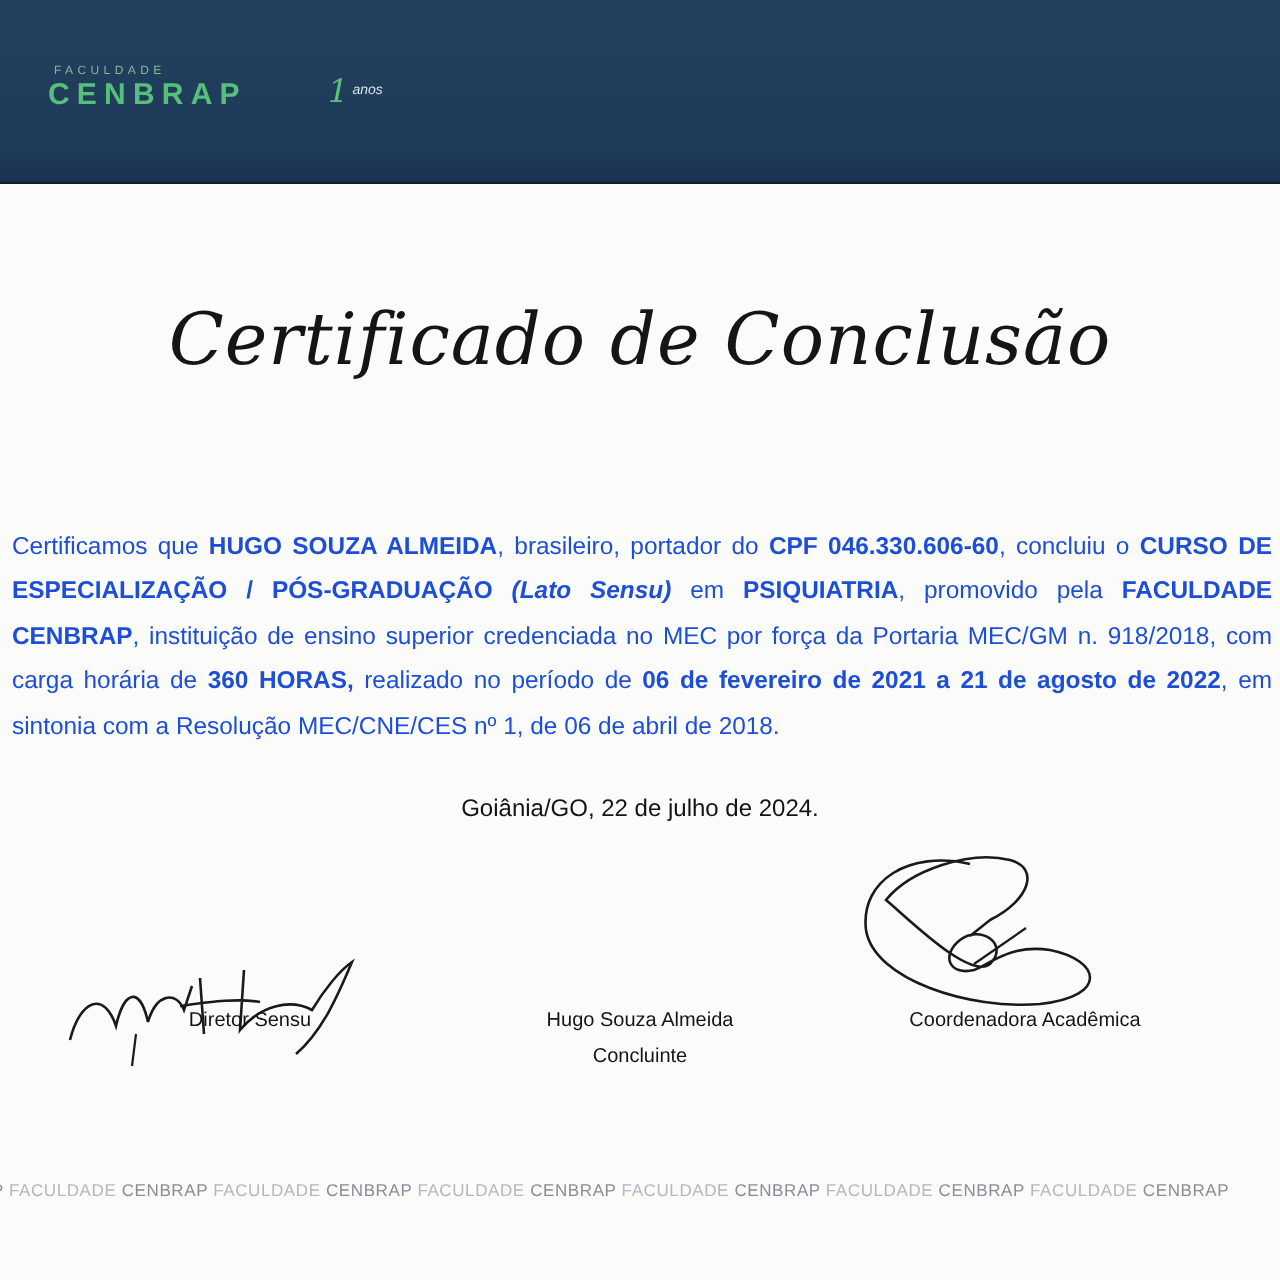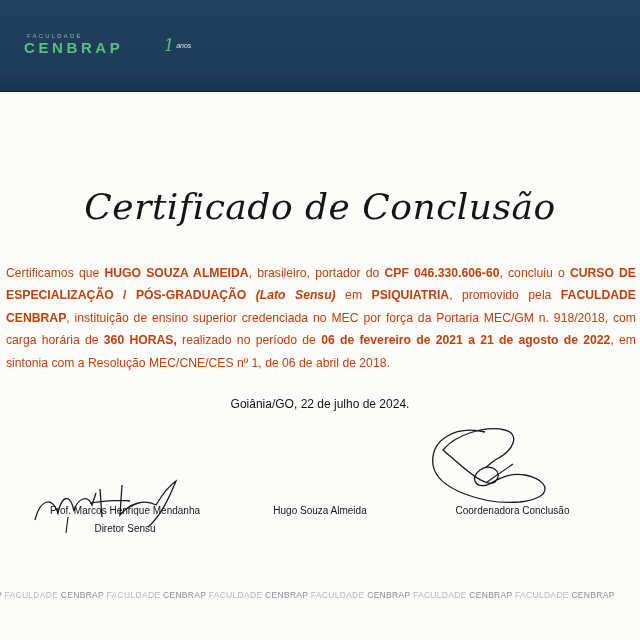--- a/index.html
+++ b/index.html
@@ -27,27 +27,27 @@
     .logo-mark {
       position: absolute; left: 140px; top: 3px;
       display: flex; align-items: center; gap: 2px;
     }
     .logo-mark .num { font-size: 16px; color: #58c27b; font-style: italic; font-family: "DejaVu Serif", serif; }
     .logo-mark .anos { font-size: 7px; color: #d8e4ee; font-style: italic; }
 
     .title {
       position: absolute; left: 0; top: 150px; width: 640px; text-align: center;
       font-family: "DejaVu Serif", serif; font-style: italic;
-      font-size: 36px; color: #151515; letter-spacing: 0.5px; margin-top: 36px;
+      font-size: 36px; color: #151515; letter-spacing: 0.5px;
     }
 
     .body-text {
       position: absolute; left: 6px; top: 262px; width: 630px;
       font-size: 12.2px; line-height: 22.4px; text-align: justify;
-      color: #c2410c;
+      color: #1d4ed8;
     }
     .body-text b { font-weight: bold; }
     .body-text i { font-style: italic; }
 
     .place-date {
       position: absolute; left: 0; top: 397px; width: 640px; text-align: center;
       font-size: 12px; color: #141414;
     }
 
     .sig-block {
@@ -89,28 +89,28 @@
   <path d="M5 45 C10 25, 22 20, 28 38 C32 20, 40 18, 44 36 C48 22, 58 20, 62 30 L66 18 M70 14 L72 42 M60 28 C75 26, 88 24, 100 26 M92 10 L90 40 C100 28, 115 24, 126 30 C132 20, 140 10, 146 6 C140 20, 132 40, 118 52" fill="none" stroke="#1a1a1a" stroke-width="1.3"></path>
   <path d="M38 42 L36 58" stroke="#1a1a1a" stroke-width="1.1"></path>
 </svg>
 
 <svg class="sig-svg" style="left:425px;top:420px" width="135" height="90" viewBox="0 0 135 90">
   <path d="M60 12 C30 5, 5 20, 8 45 C12 70, 60 85, 95 82 C130 78, 125 60, 100 55 C80 52, 70 62, 62 65 C50 68, 45 58, 55 50 C65 42, 80 52, 70 62 C60 70, 30 40, 18 30 C30 15, 60 5, 80 10 C95 14, 90 30, 70 40 L60 48" fill="none" stroke="#1a1a1a" stroke-width="1.3"></path>
   <path d="M62 62 L88 44" stroke="#1a1a1a" stroke-width="1.1"></path>
 </svg>
 
 <div class="sig-block sig-left">
-  <div>Prof. Marcos Henrique Mendanha</div>
   <div>Diretor Sensu</div>
 </div>
 <div class="sig-block sig-mid">
   <div>Hugo Souza Almeida</div>
+  <div>Concluinte</div>
 </div>
 <div class="sig-block sig-right">
-  <div>Coordenadora Conclusão</div>
+  <div>Coordenadora Acadêmica</div>
 </div>
 
 <div class="watermark">
   <span class="strong">AP</span>
   <span>FACULDADE</span>
   <span class="strong">CENBRAP</span>
   <span>FACULDADE</span>
   <span class="strong">CENBRAP</span>
   <span>FACULDADE</span>
   <span class="strong">CENBRAP</span>

